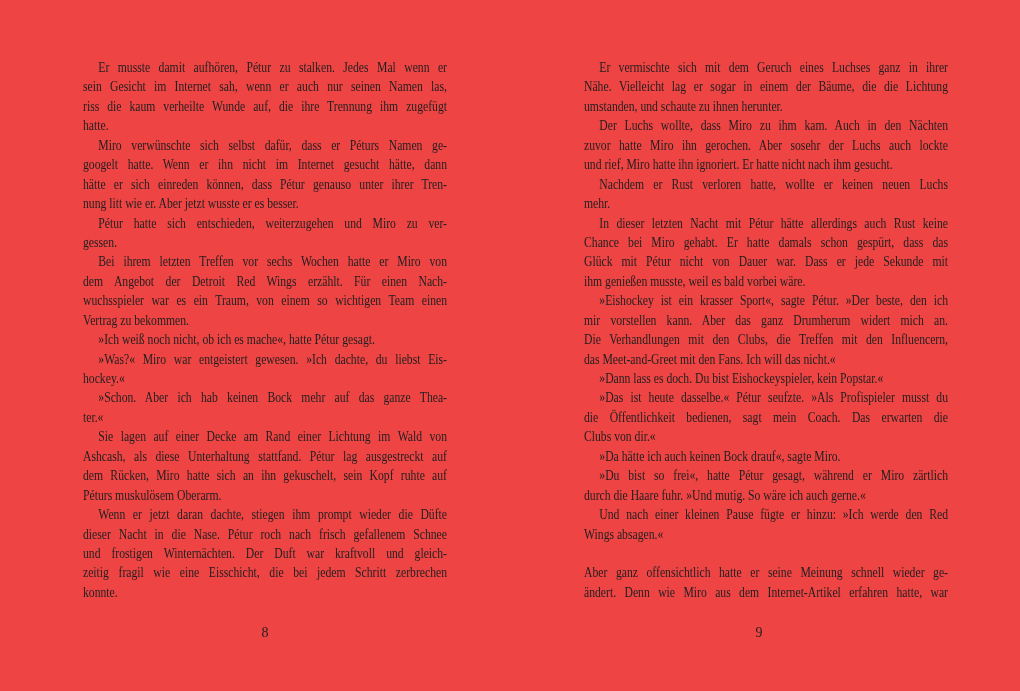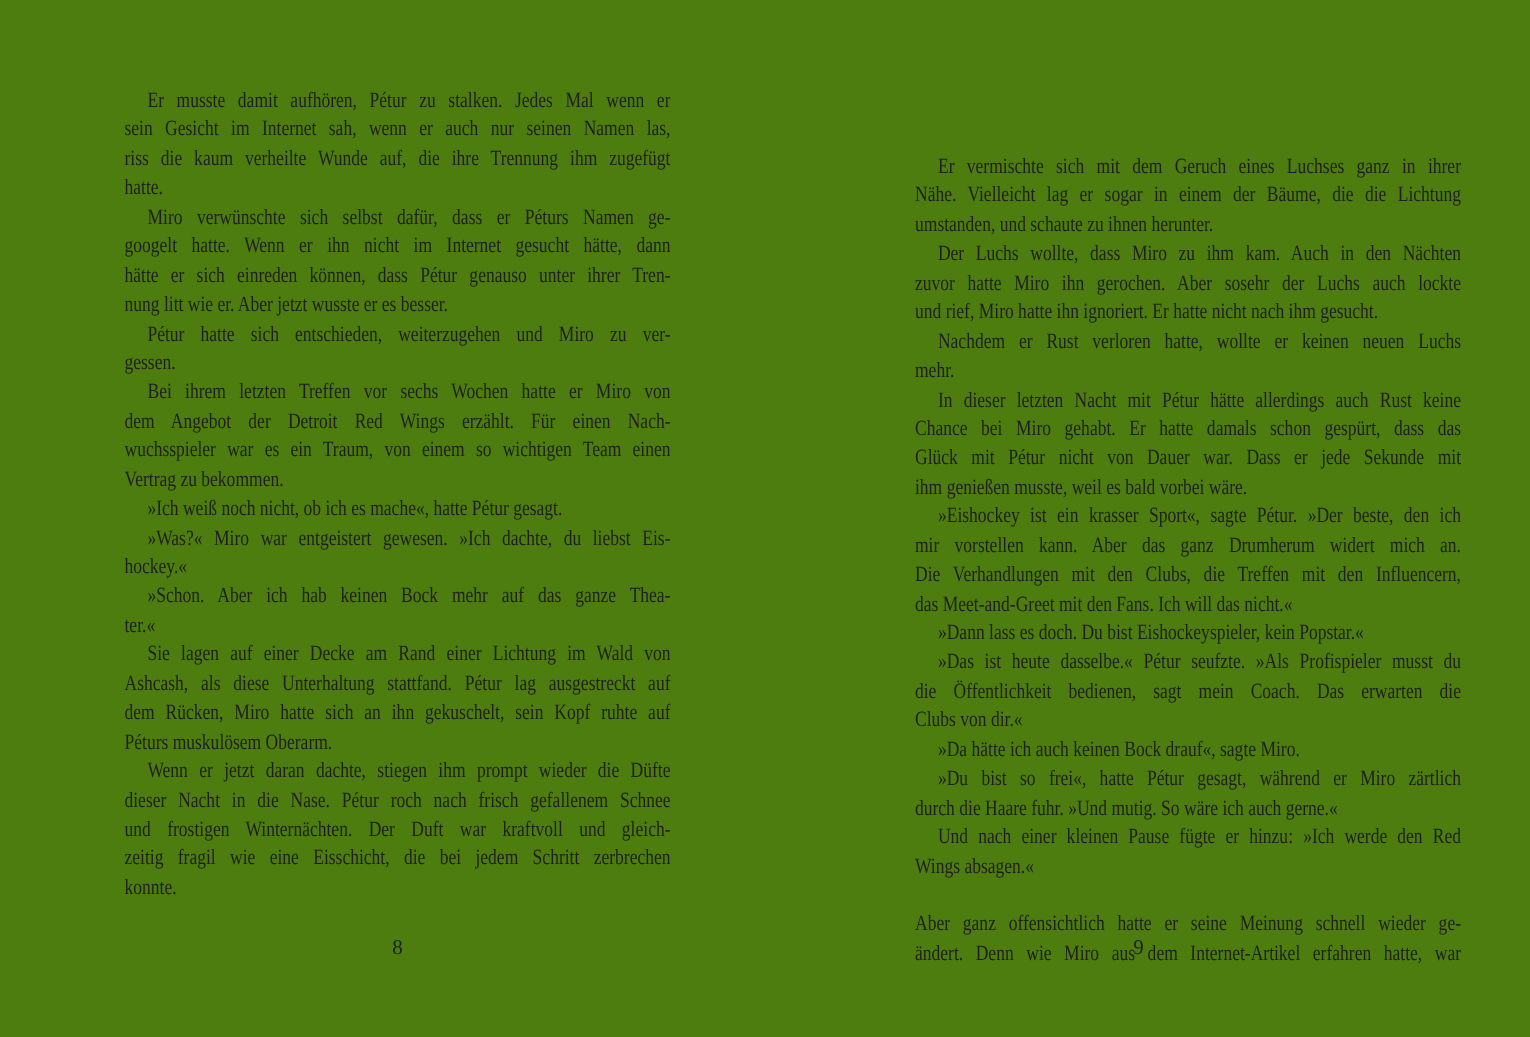--- a/index.html
+++ b/index.html
@@ -1,31 +1,31 @@
 <!DOCTYPE html>
 <html><head>
 <meta charset="utf-8">
 <style>
   html, body { margin: 0; padding: 0; }
   .screen {
     position: relative;
     width: 1020px;
     height: 691px;
-    background: #4d7c0f;
+    background: #ef4444;
     overflow: hidden;
     font-family: "Liberation Serif", "DejaVu Serif", serif;
     color: #1f1f1f;
   }
   .column {
     position: absolute;
     top: 58px;
     width: 364px;
   }
   .col-left  { left: 83px; }
-  .col-right { left: 610px; margin-top: 44px; }
+  .col-right { left: 584px; }
   .textblock {
     width: 452px;
     transform: scaleX(0.8053);
     transform-origin: 0 0;
   }
   .line {
     height: 19.45px;
     line-height: 19.45px;
     font-size: 14.5px;
     overflow: hidden;

